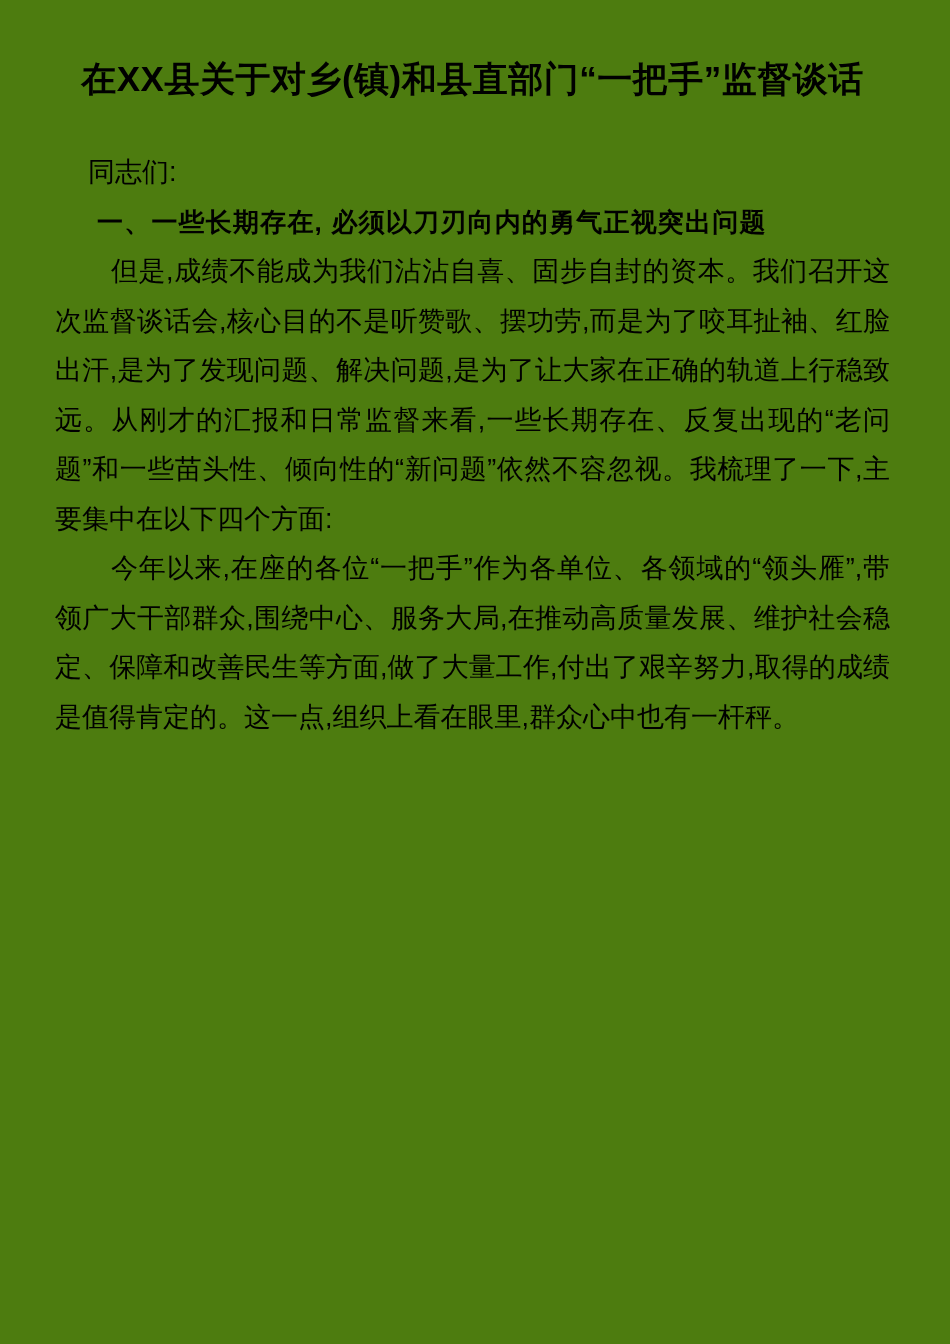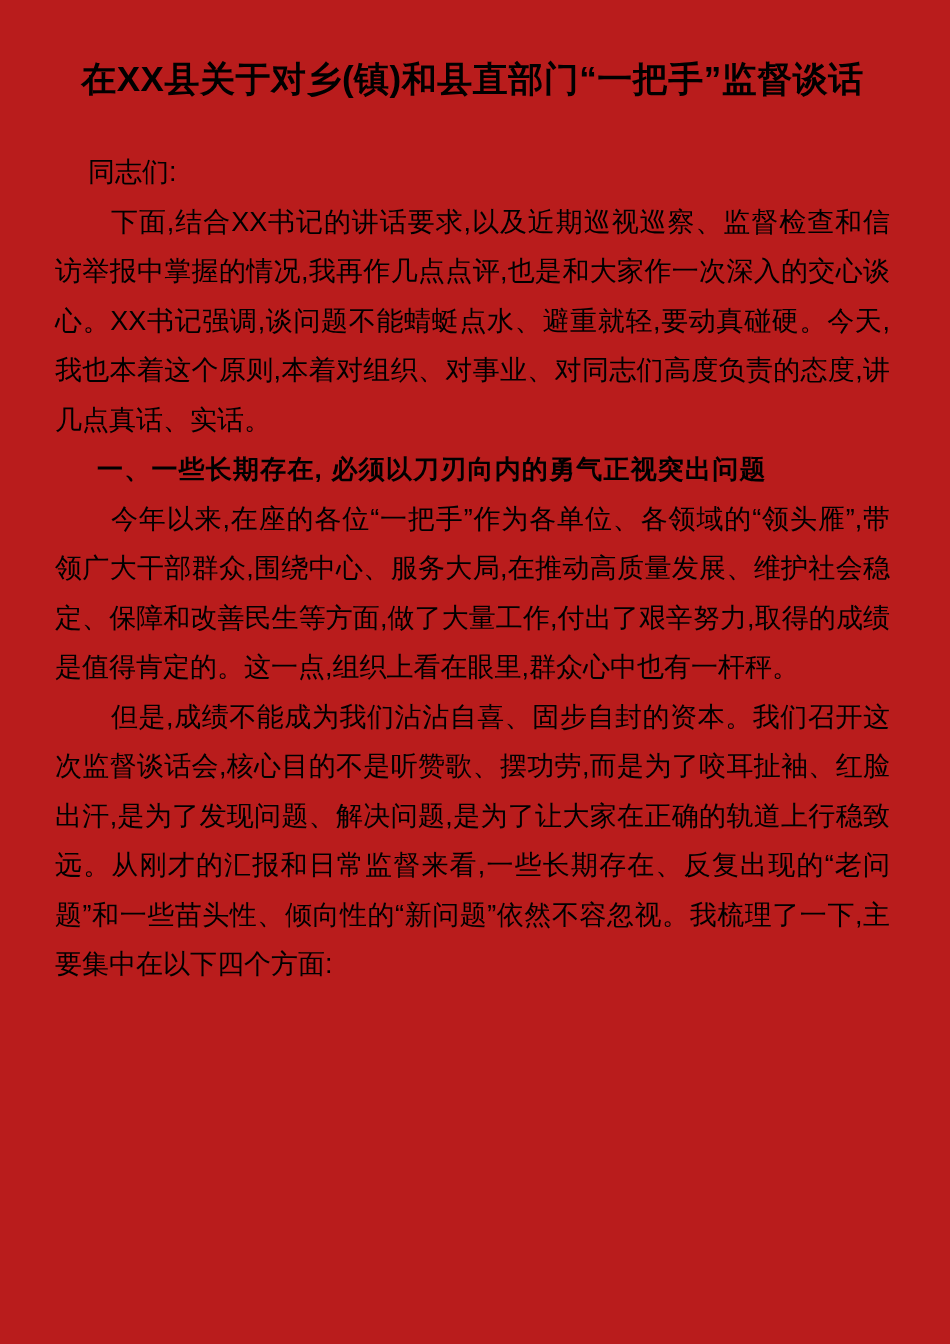--- a/index.html
+++ b/index.html
@@ -12,21 +12,21 @@
     height: 1344px;
     overflow: hidden;
     font-family: "Liberation Sans", "DejaVu Sans", sans-serif;
     color: #000000;
     -webkit-font-smoothing: antialiased;
   }
   .page {
     position: relative;
     width: 950px;
     height: 1344px;
-    background: #b91c1c;
+    background: #4d7c0f;
     box-sizing: border-box;
     padding: 0 60px 0 55px;
   }
   .doc-title {
     margin: 0;
     padding-top: 52px;
     text-align: center;
     font-size: 35px;
     font-weight: 700;
     line-height: 54px;
@@ -68,23 +68,22 @@
 
 <div class="page">
 
   <h1 class="doc-title"><span>在XX县关于对乡(镇)和县直部门“一把手”监督谈话</span></h1>
 
   <div class="body-block">
 
     <p class="para salutation">同志们:</p>
 
 
-    <p class="para indent">下面,结合XX书记的讲话要求,以及近期巡视巡察、监督检查和信访举报中掌握的情况,我再作几点点评,也是和大家作一次深入的交心谈心。XX书记强调,谈问题不能蜻蜓点水、避重就轻,要动真碰硬。今天,我也本着这个原则,本着对组织、对事业、对同志们高度负责的态度,讲几点真话、实话。</p>
 
     <p class="heading">一、一些长期存在, 必须以刀刃向内的勇气正视突出问题</p>
 
+    <p class="para indent">但是,成绩不能成为我们沾沾自喜、固步自封的资本。我们召开这次监督谈话会,核心目的不是听赞歌、摆功劳,而是为了咬耳扯袖、红脸出汗,是为了发现问题、解决问题,是为了让大家在正确的轨道上行稳致远。从刚才的汇报和日常监督来看,一些长期存在、反复出现的“老问题”和一些苗头性、倾向性的“新问题”依然不容忽视。我梳理了一下,主要集中在以下四个方面:</p>
+
     <p class="para indent">今年以来,在座的各位“一把手”作为各单位、各领域的“领头雁”,带领广大干部群众,围绕中心、服务大局,在推动高质量发展、维护社会稳定、保障和改善民生等方面,做了大量工作,付出了艰辛努力,取得的成绩是值得肯定的。这一点,组织上看在眼里,群众心中也有一杆秤。</p>
-
-    <p class="para indent">但是,成绩不能成为我们沾沾自喜、固步自封的资本。我们召开这次监督谈话会,核心目的不是听赞歌、摆功劳,而是为了咬耳扯袖、红脸出汗,是为了发现问题、解决问题,是为了让大家在正确的轨道上行稳致远。从刚才的汇报和日常监督来看,一些长期存在、反复出现的“老问题”和一些苗头性、倾向性的“新问题”依然不容忽视。我梳理了一下,主要集中在以下四个方面:</p>
 
   </div>
 
 </div>
 
 </body></html>

